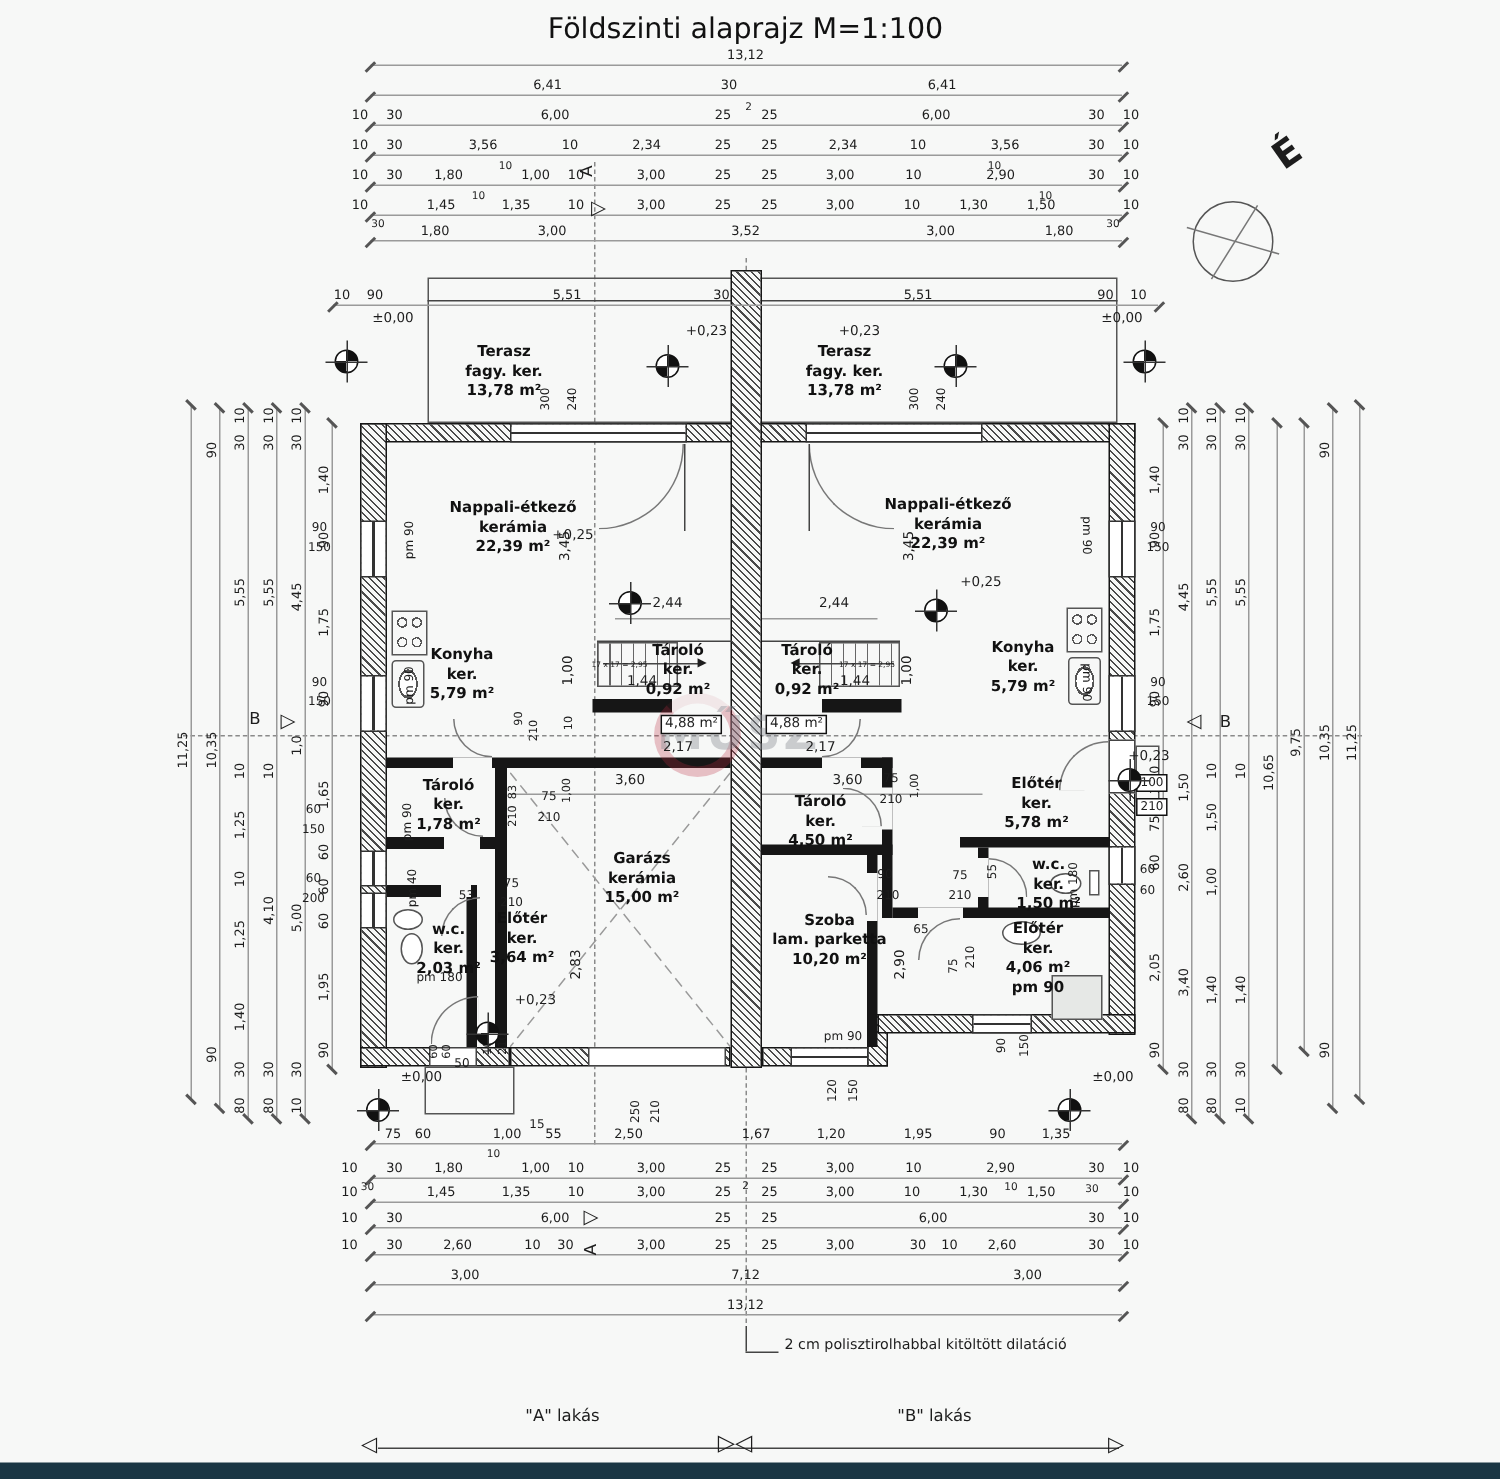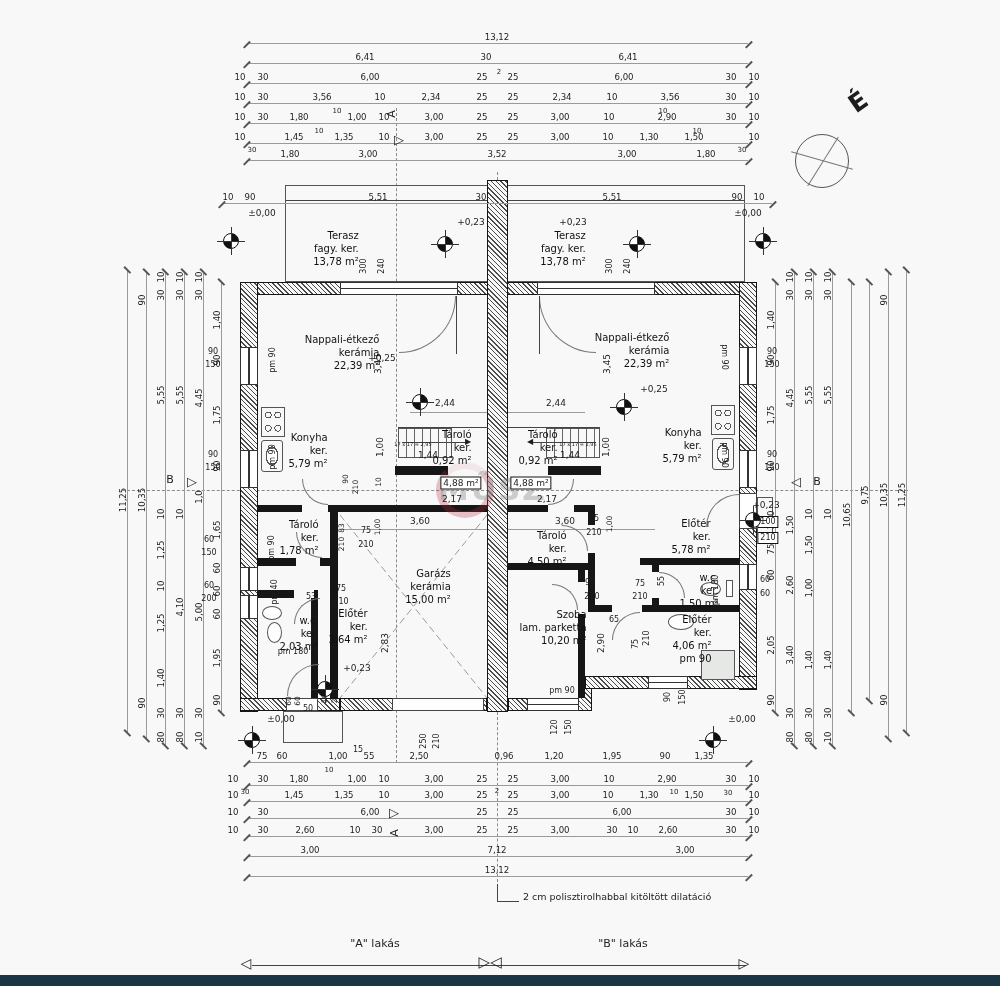--- a/index.html
+++ b/index.html
@@ -36,37 +36,38 @@
   .dimline{position:absolute;height:0;border-top:1px solid #9a9a9a;}
   .dimline::before,.dimline::after{content:"";position:absolute;top:-4px;width:1.5px;height:9px;background:#555;transform:rotate(45deg);}
   .dimline::before{left:-1px;} .dimline::after{right:-1px;}
   .dimvline{position:absolute;width:0;border-left:1px solid #9a9a9a;}
   .dimvline::before,.dimvline::after{content:"";position:absolute;left:-5px;width:9px;height:1.5px;background:#555;transform:rotate(45deg);}
   .dimvline::before{top:-1px;} .dimvline::after{bottom:-1px;}
   .dimlabel{position:absolute;font-size:8.6px;white-space:nowrap;transform:translate(-50%,-100%);color:#1d1d1d;line-height:1;}
   .dimlabel.rot{transform:translate(-50%,-50%) rotate(-90deg);}
   .plabel{position:absolute;white-space:nowrap;color:#1d1d1d;line-height:1;}
   .boxed{border:1px solid #111;background:#fff;padding:1px 2px;}
-  .room{position:absolute;transform:translate(-50%,-50%);text-align:right;font-size:10px;line-height:1.3;color:#111;white-space:nowrap;}
+  .room{position:absolute;transform:translate(-50%,-50%);text-align:center;font-size:10px;line-height:1.3;color:#111;white-space:nowrap;font-weight:bold;}
   .marker{position:absolute;width:16px;height:16px;border-radius:50%;border:1px solid #111;box-sizing:border-box;
           background:conic-gradient(#111 0 25%,#fff 25% 50%,#111 50% 75%,#fff 75% 100%);}
   .marker::before{content:"";position:absolute;left:-7px;right:-7px;top:50%;height:1px;background:#333;}
   .marker::after{content:"";position:absolute;top:-7px;bottom:-7px;left:50%;width:1px;background:#333;}
   .compass{position:absolute;border:1.3px solid #555;border-radius:50%;box-sizing:border-box;}
   .cline{position:absolute;height:1px;background:#777;}
   #wmlogo{position:absolute;left:436px;top:462px;width:58px;height:56px;border-radius:50%;
           border:7px solid rgba(185,45,65,0.28);border-top-color:rgba(185,45,65,0.08);box-sizing:border-box;}
   #wmtext{position:absolute;left:438px;top:474px;font-size:31px;font-weight:bold;letter-spacing:2px;
           color:rgba(140,142,150,0.42);line-height:1;}
   #bottombar{position:absolute;left:0;top:975px;width:1000px;height:11px;background:#1a3644;}
 </style>
 </head>
 <body>
 
 <div id="page">
+  <div id="title">Földszinti alaprajz M=1:100</div>
 
   <div id="plan" class="a" style="left:0;top:0;width:1000px;height:986px;">
 
     <div class="dashv" style="left:396px;top:108px;height:655px;"></div>
     <div class="dashh" style="left:122px;top:490px;width:786px;"></div>
     <div class="dashv" style="left:497px;top:172px;height:110px;"></div>
     <div class="dashv" style="left:497px;top:712px;height:170px;"></div>
 
     <div class="thinrect" style="left:285px;top:185px;width:460px;height:97px;"></div>
     <div class="tl" style="left:285px;top:200px;width:460px;height:1px;"></div>
@@ -251,21 +252,21 @@
       <div class="dimlabel" style="left: 481px; top: 202px;">30</div>
       <div class="dimlabel" style="left: 612px; top: 202px;">5,51</div>
       <div class="dimlabel" style="left: 737px; top: 202px;">90</div>
       <div class="dimlabel" style="left: 759px; top: 202px;">10</div>
       <div class="dimline" style="left: 247px; top: 762px; width: 501px;"></div>
       <div class="dimlabel" style="left: 262px; top: 761px;">75</div>
       <div class="dimlabel" style="left: 282px; top: 761px;">60</div>
       <div class="dimlabel" style="left: 338px; top: 761px;">1,00</div>
       <div class="dimlabel" style="left: 369px; top: 761px;">55</div>
       <div class="dimlabel" style="left: 419px; top: 761px;">2,50</div>
-      <div class="dimlabel" style="left: 504px; top: 761px;">0,96</div>
+      <div class="dimlabel" style="left: 504px; top: 761px;">1,67</div>
       <div class="dimlabel" style="left: 554px; top: 761px;">1,20</div>
       <div class="dimlabel" style="left: 612px; top: 761px;">1,95</div>
       <div class="dimlabel" style="left: 665px; top: 761px;">90</div>
       <div class="dimlabel" style="left: 704px; top: 761px;">1,35</div>
       <div class="dimline" style="left: 247px; top: 785px; width: 501px;"></div>
       <div class="dimlabel" style="left: 233px; top: 784px;">10</div>
       <div class="dimlabel" style="left: 263px; top: 784px;">30</div>
       <div class="dimlabel" style="left: 299px; top: 784px;">1,80</div>
       <div class="dimlabel" style="left: 357px; top: 784px;">1,00</div>
       <div class="dimlabel" style="left: 384px; top: 784px;">10</div>

